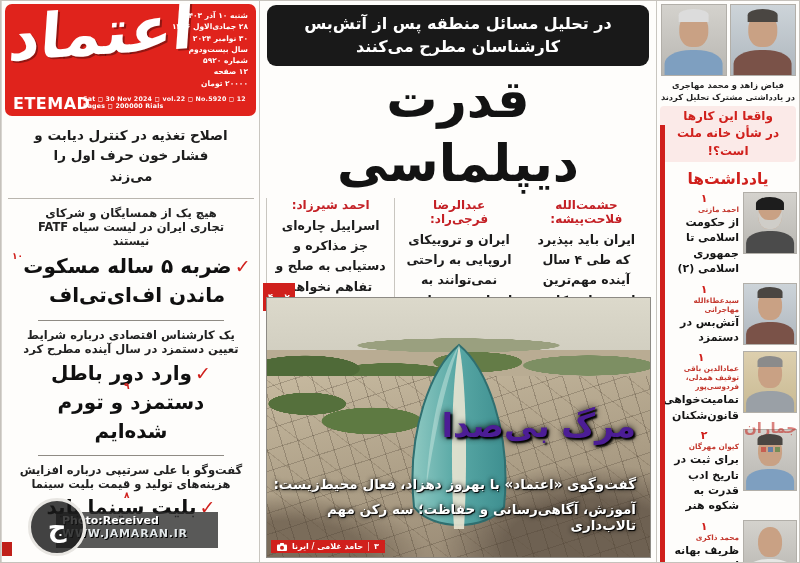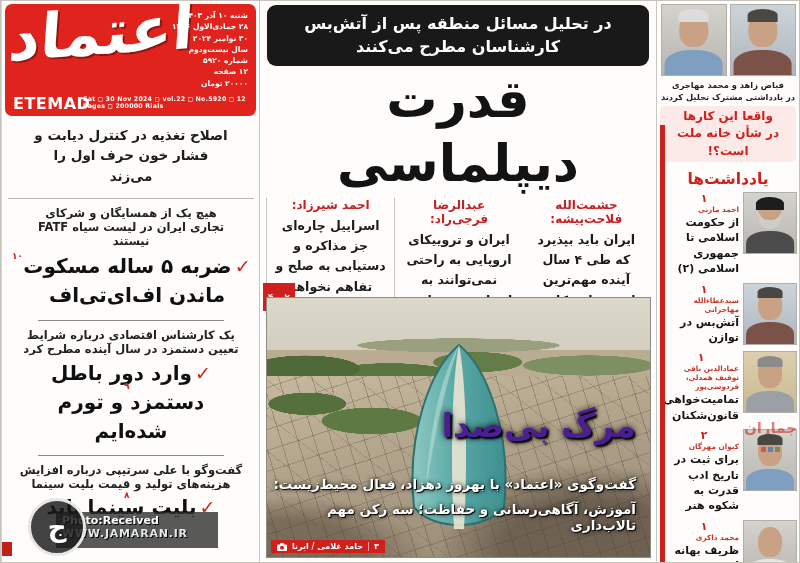--- a/index.html
+++ b/index.html
@@ -263,21 +263,21 @@
       </div>
     </div>
 
     <div class="note">
       <div class="note-photo av hair-dark sh-maroon bg-cool">
           <span class="hair"></span>
         </div>
       <div class="note-text">
         <div class="note-num">۱</div>
         <div class="note-name">سیدعطاءالله مهاجرانی</div>
-        <div class="note-title">آتش‌بس در توازن</div>
+        <div class="note-title">آتش‌بس در دستمزد</div>
       </div>
     </div>
 
     <div class="note">
       <div class="note-photo av sh-gray bg-tan">
           <span class="hair"></span>
         </div>
       <div class="note-text">
         <div class="note-num">۱</div>
         <div class="note-name">عمادالدین باقی</div>

